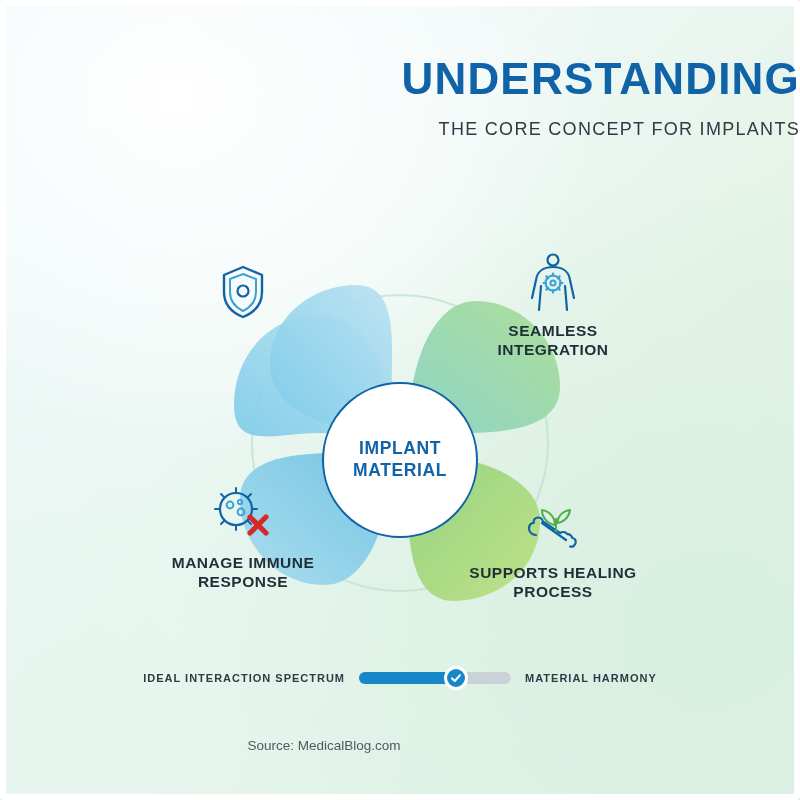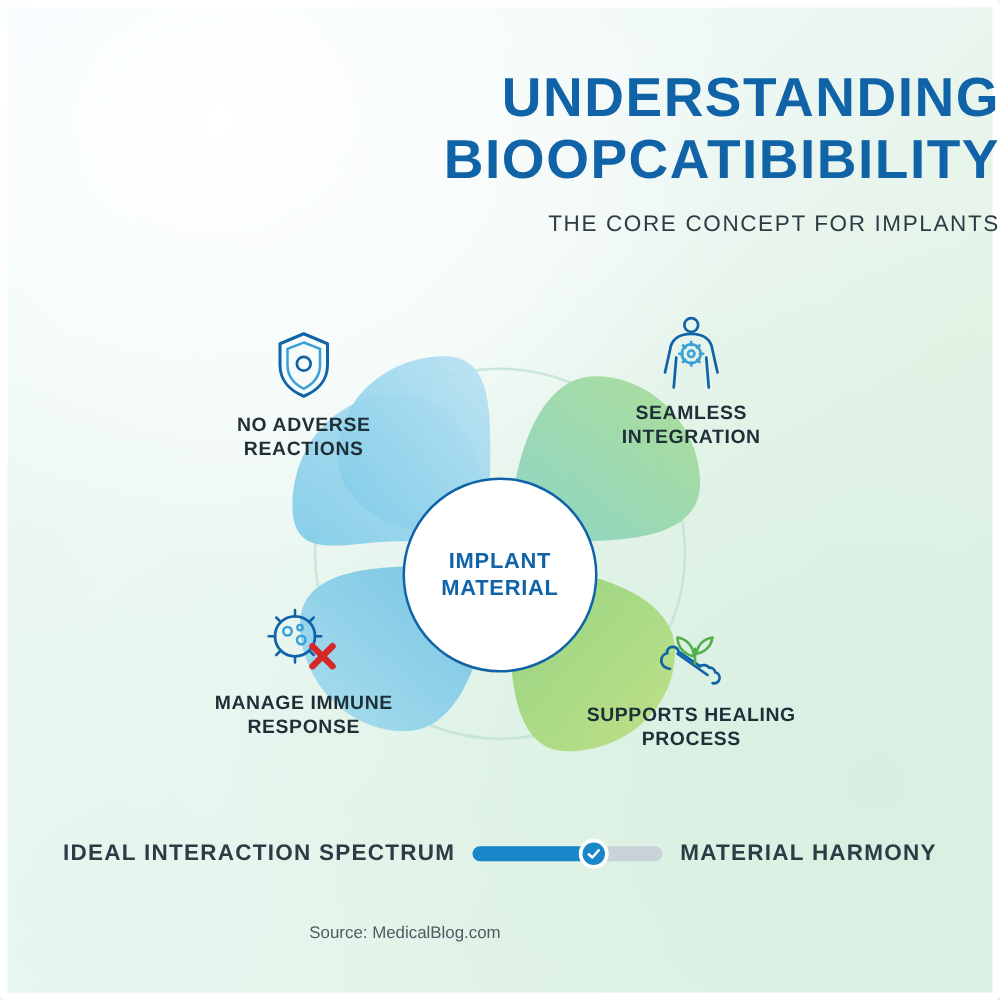--- a/index.html
+++ b/index.html
@@ -127,21 +127,21 @@
     position: absolute;
     top: 672px;
     left: 0;
     width: 800px;
     display: flex;
     align-items: center;
     justify-content: center;
     gap: 14px;
   }
   .spectrum-label {
-    font-size: 18px;
+    font-size: 11px;
     font-weight: bold;
     letter-spacing: 1px;
     color: #2d3b44;
     text-transform: uppercase;
   }
   .slider {
     position: relative;
     width: 152px;
     height: 12px;
     border-radius: 6px;
@@ -185,21 +185,20 @@
 </head>
 <body>
 
 <div class="canvas">
 
   <div class="inner-frame"></div>
 
   <div class="header">
     <h1 class="title">
       <span>UNDERSTANDING</span>
-      <span class="line2">BIOOPCATIBIBILITY</span>
     </h1>
     <div class="subtitle">THE CORE CONCEPT FOR IMPLANTS</div>
   </div>
 
   <div class="diagram">
 
     <svg class="petals" width="460" height="390" viewBox="0 0 460 390" aria-hidden="true">
       <defs>
         <linearGradient id="gTL" x1="0" y1="1" x2="1" y2="0">
           <stop offset="0%" stop-color="#7ecbe8"></stop>
@@ -239,24 +238,20 @@
       </div>
     </div>
 
     <div class="node node-tl">
       <div class="icon">
         <svg width="48" height="56" viewBox="0 0 48 56" aria-hidden="true">
           <path d="M24 3 L43 11 V28 C43 41 34 49 24 53 C14 49 5 41 5 28 V11 Z" fill="none" stroke="#1163a8" stroke-width="2.4" stroke-linejoin="round"></path>
           <path d="M24 10 L37 15 V28 C37 38 30 44 24 47 C18 44 11 38 11 28 V15 Z" fill="none" stroke="#3aa0d8" stroke-width="2"></path>
           <circle cx="24" cy="27" r="5.5" fill="none" stroke="#1163a8" stroke-width="2.2"></circle>
         </svg>
-      </div>
-      <div class="label">
-        <span>NO ADVERSE</span><br>
-        <span>REACTIONS</span>
       </div>
     </div>
 
     <div class="node node-bl">
       <div class="icon">
         <svg width="70" height="58" viewBox="0 0 70 58" aria-hidden="true">
           <g transform="translate(4,2)">
             <path d="M24 6 C33 6 40 13 40 22 C40 31 33 38 24 38 C15 38 8 31 8 22 C8 13 15 6 24 6 Z" fill="none" stroke="#1163a8" stroke-width="2.2"></path>
             <g stroke="#1163a8" stroke-width="2" stroke-linecap="round">
               <path d="M24 6 V1"></path>

